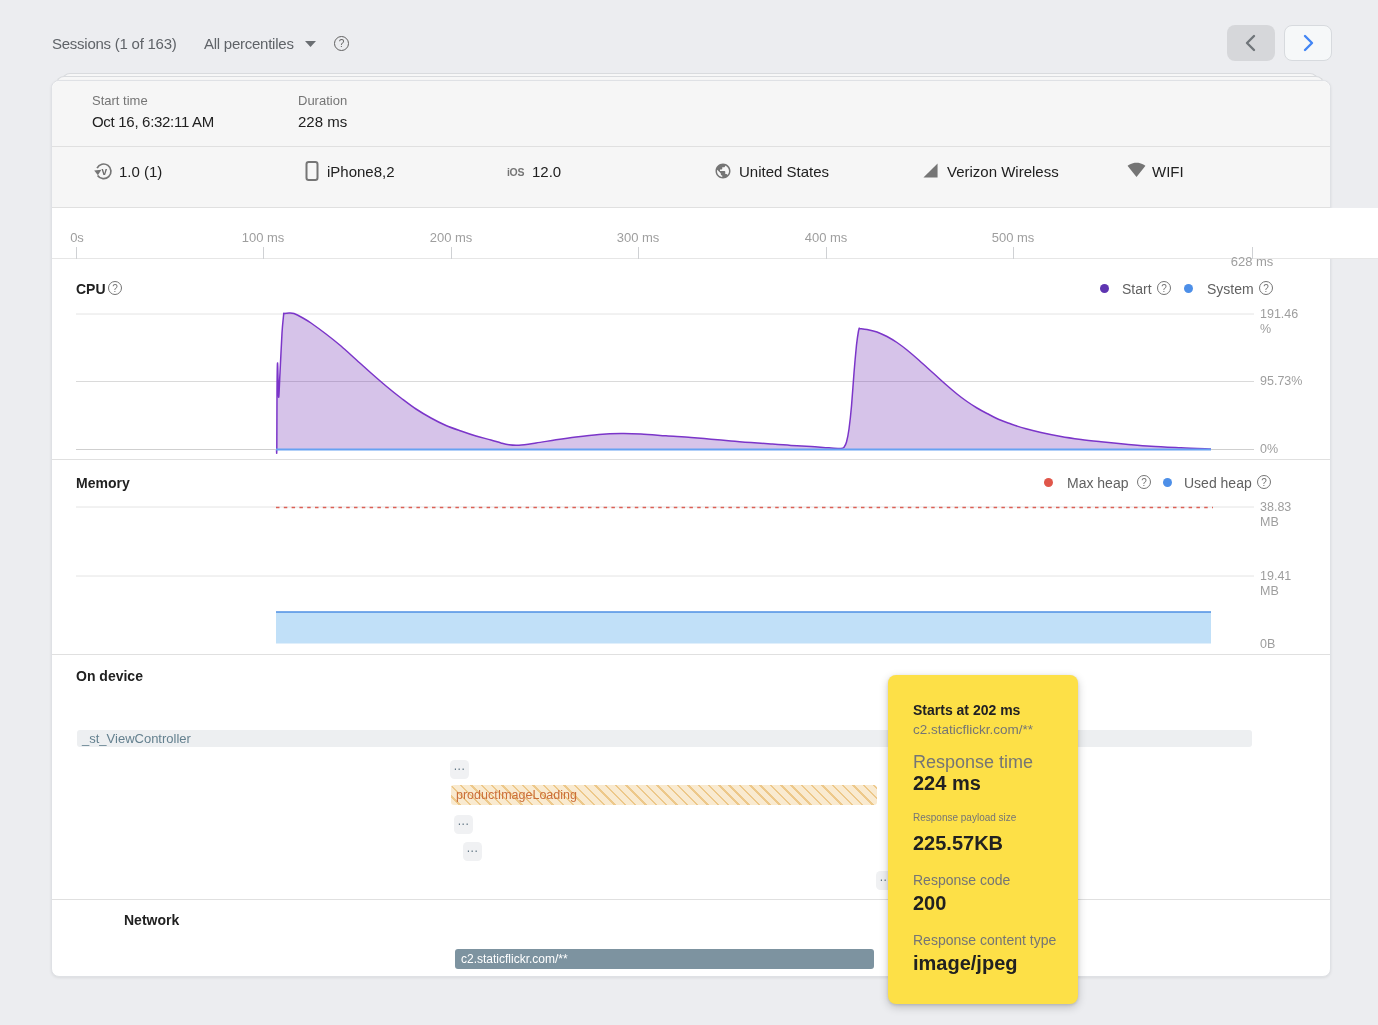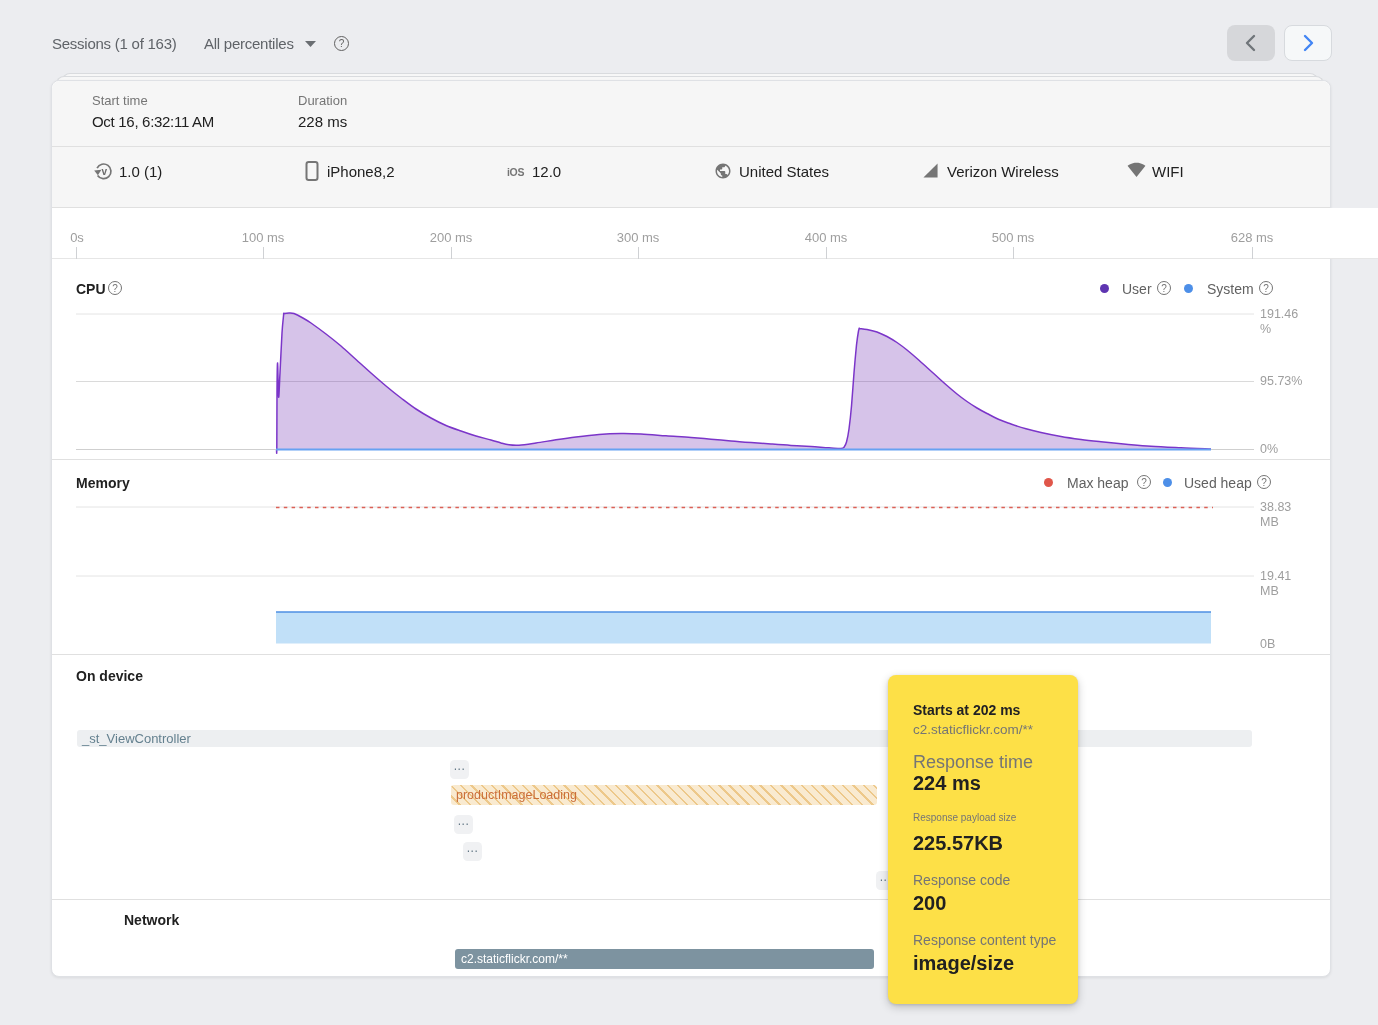--- a/index.html
+++ b/index.html
@@ -99,30 +99,30 @@
     <div class="ticklab" style="left:211px;">100 ms</div>
       <div class="tick" style="left:211px;"></div>
     <div class="ticklab" style="left:399px;text-align:right;">200 ms</div>
       <div class="tick" style="left:399px;"></div>
     <div class="ticklab" style="left:586px;">300 ms</div>
       <div class="tick" style="left:586px;"></div>
     <div class="ticklab" style="left:774px;">400 ms</div>
       <div class="tick" style="left:774px;"></div>
     <div class="ticklab" style="left:961px;">500 ms</div>
       <div class="tick" style="left:961px;"></div>
-    <div class="ticklab" style="left:1200px;">628 ms</div>
+    <div class="ticklab" style="left:1200px;margin-top:24px;">628 ms</div>
       <div class="tick" style="left:1200px;"></div>
   </div>
 
   <div class="seclabel" style="left:24px; top:200px;">CPU</div>
   <div class="abs" style="left:56px; top:200px;">
       <span class="helpc">?</span>
     </div>
   <span class="ldot" style="left:1048px; top:203px; background:#5e35b1;"></span>
-  <div class="litem" style="left:1070px; top:200px;">User</div>
+  <div class="litem" style="left:1070px; top:200px;">Start</div>
   <div class="abs" style="left:1105px; top:200px;">
       <span class="helpc">?</span>
     </div>
   <span class="ldot" style="left:1132px; top:203px; background:#4d8fe8;"></span>
   <div class="litem" style="left:1155px; top:200px;">System</div>
   <div class="abs" style="left:1207px; top:200px;">
       <span class="helpc">?</span>
     </div>
   <svg class="abs" id="cpuchart" style="left:0; top:220px;" width="1280" height="159">
       <line x1="24" y1="13" x2="1202" y2="13" stroke="#e4e4e4" stroke-width="1"></line>
@@ -180,14 +180,14 @@
      box-shadow:0 3px 10px rgba(0,0,0,0.2), 0 1px 3px rgba(0,0,0,0.12); z-index:10;">
   <div class="abs" style="left:25px; top:27px; font-size:14px; font-weight:bold; color:#212124;">Starts at 202 ms</div>
   <div class="abs" style="left:25px; top:47px; font-size:13.5px; color:#757575;">c2.staticflickr.com/**</div>
   <div class="abs" style="left:25px; top:77px; font-size:18px; color:#757575;">Response time</div>
   <div class="abs" style="left:25px; top:97px; font-size:20px; font-weight:600; color:#212121;">224 ms</div>
   <div class="abs" style="left:25px; top:137px; font-size:10px; color:#757575;">Response payload size</div>
   <div class="abs" style="left:25px; top:157px; font-size:20px; font-weight:600; color:#212121;">225.57KB</div>
   <div class="abs" style="left:25px; top:197px; font-size:14px; color:#757575;">Response code</div>
   <div class="abs" style="left:25px; top:217px; font-size:20px; font-weight:600; color:#212121;">200</div>
   <div class="abs" style="left:25px; top:257px; font-size:14px; color:#757575;">Response content type</div>
-  <div class="abs" style="left:25px; top:277px; font-size:20px; font-weight:600; color:#212121;">image/size</div>
+  <div class="abs" style="left:25px; top:277px; font-size:20px; font-weight:600; color:#212121;">image/jpeg</div>
 </div>
 
 </body></html>

